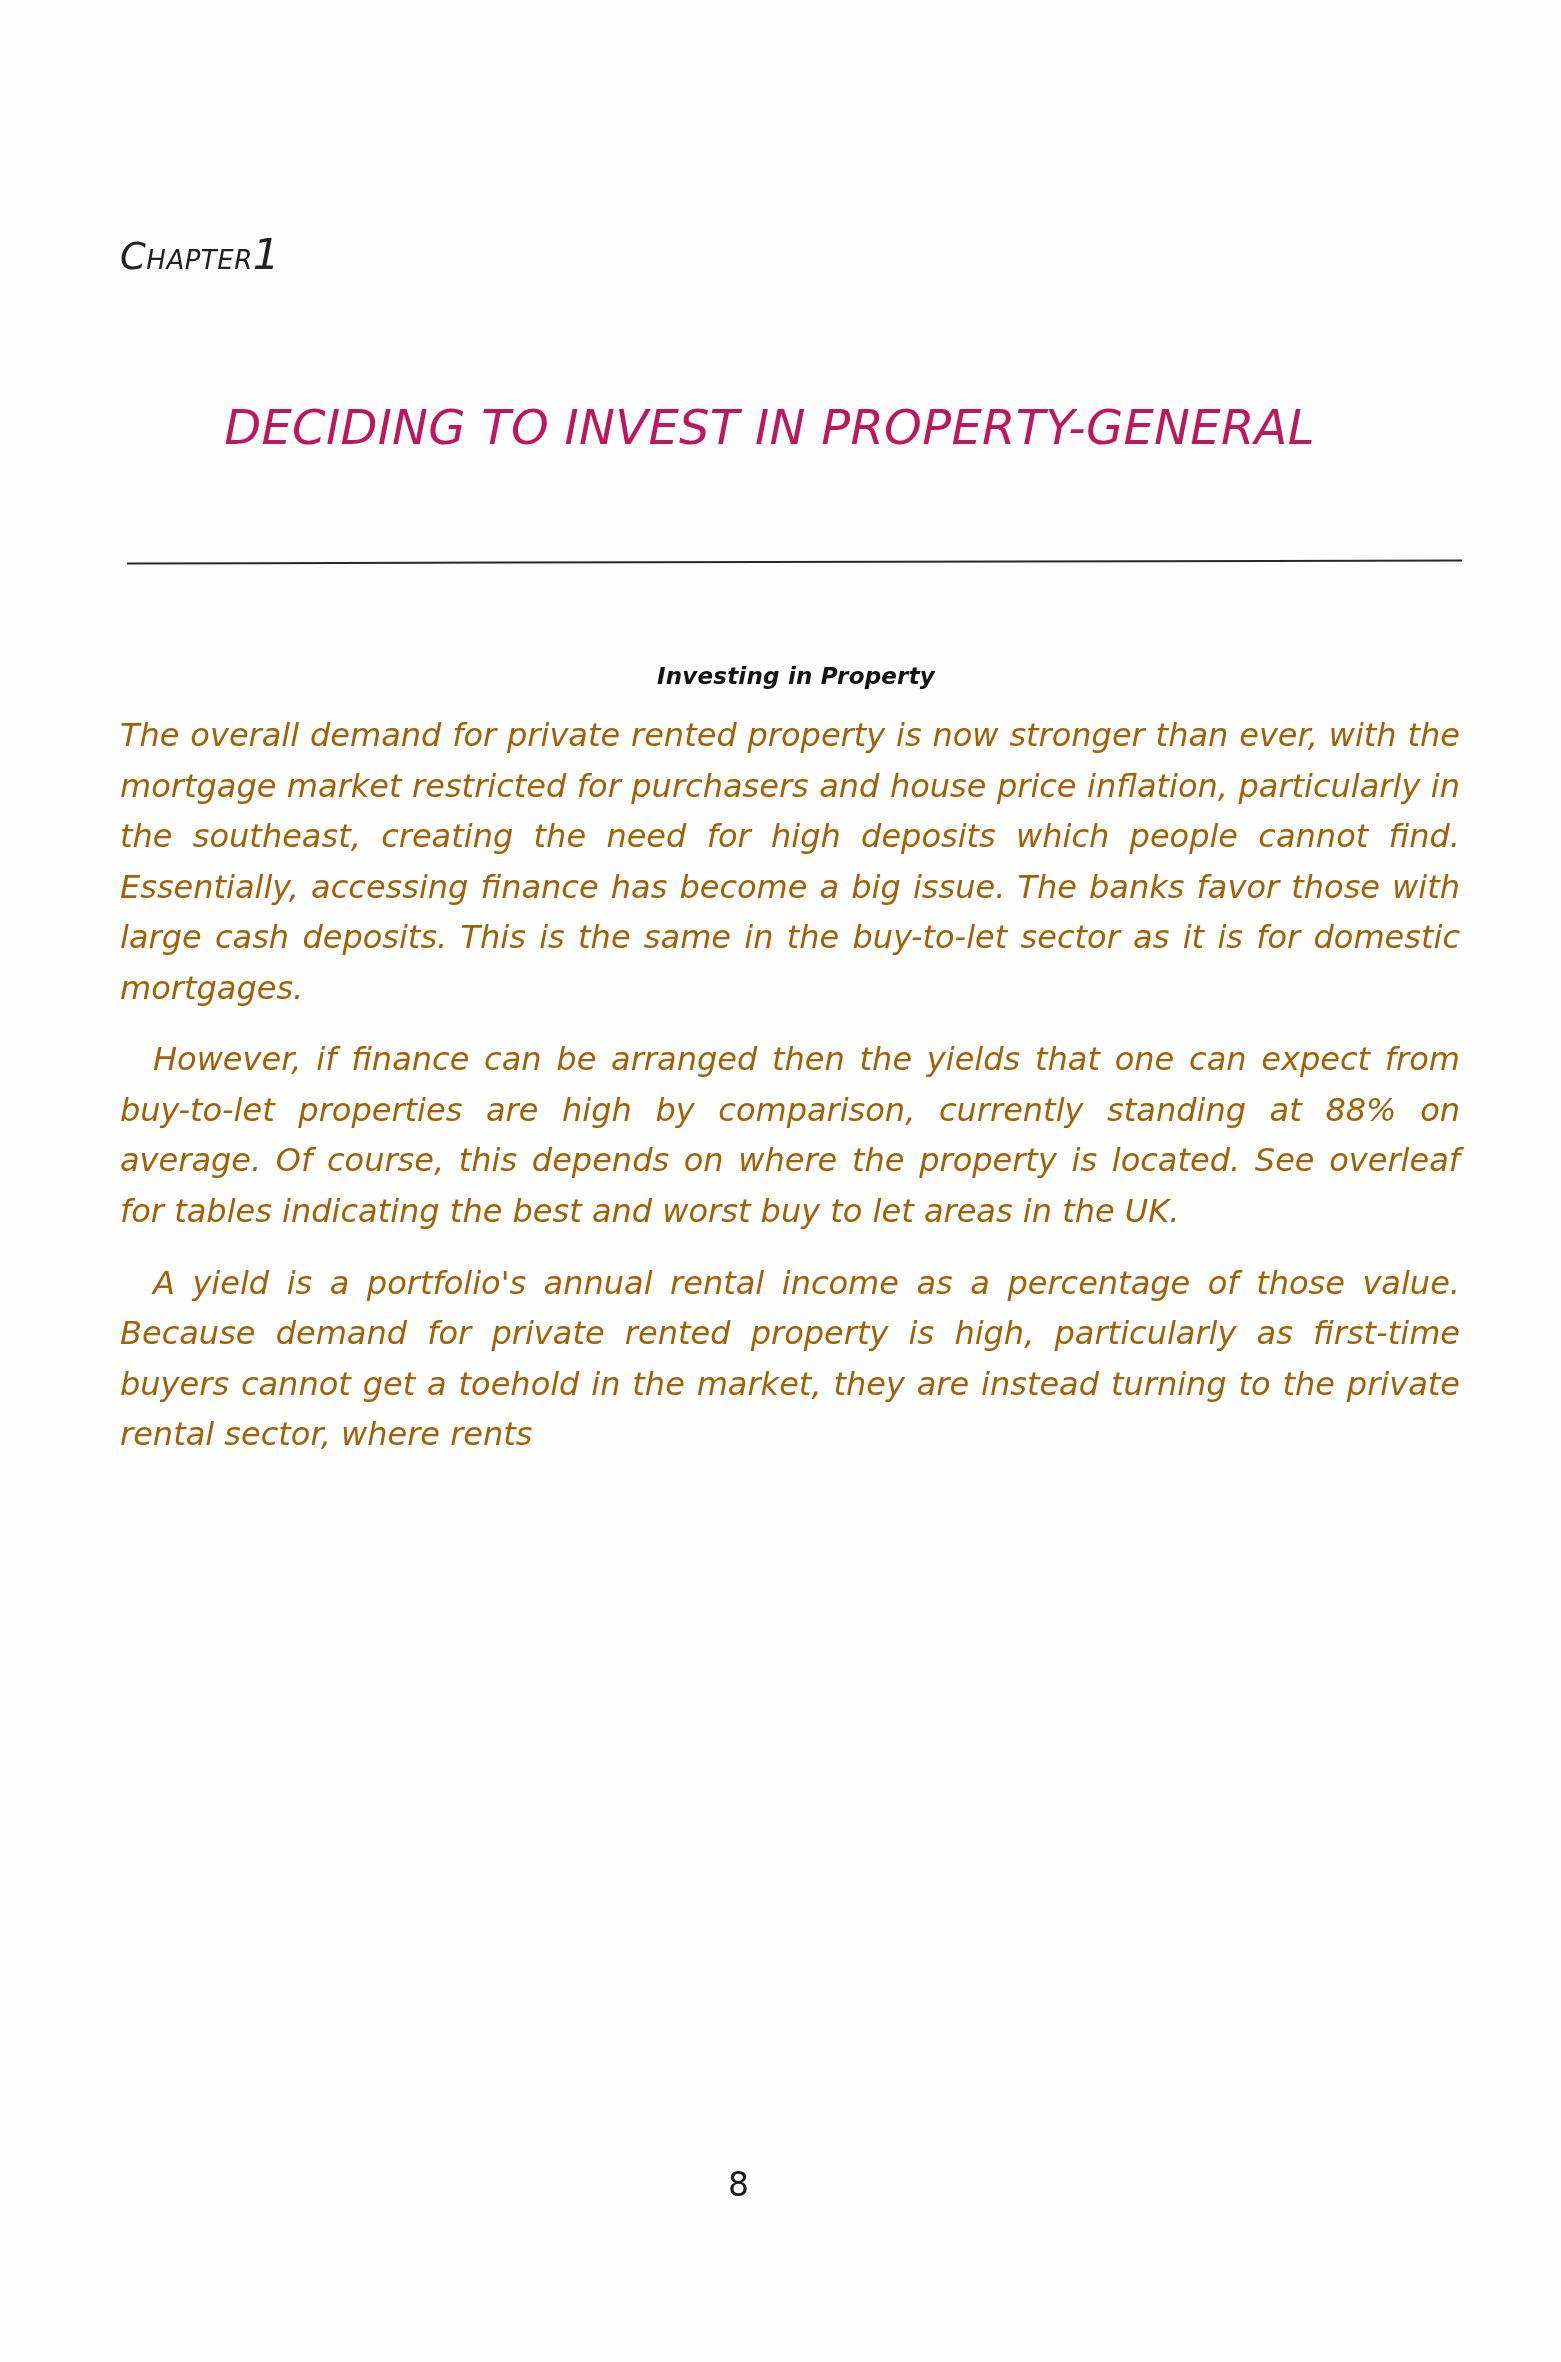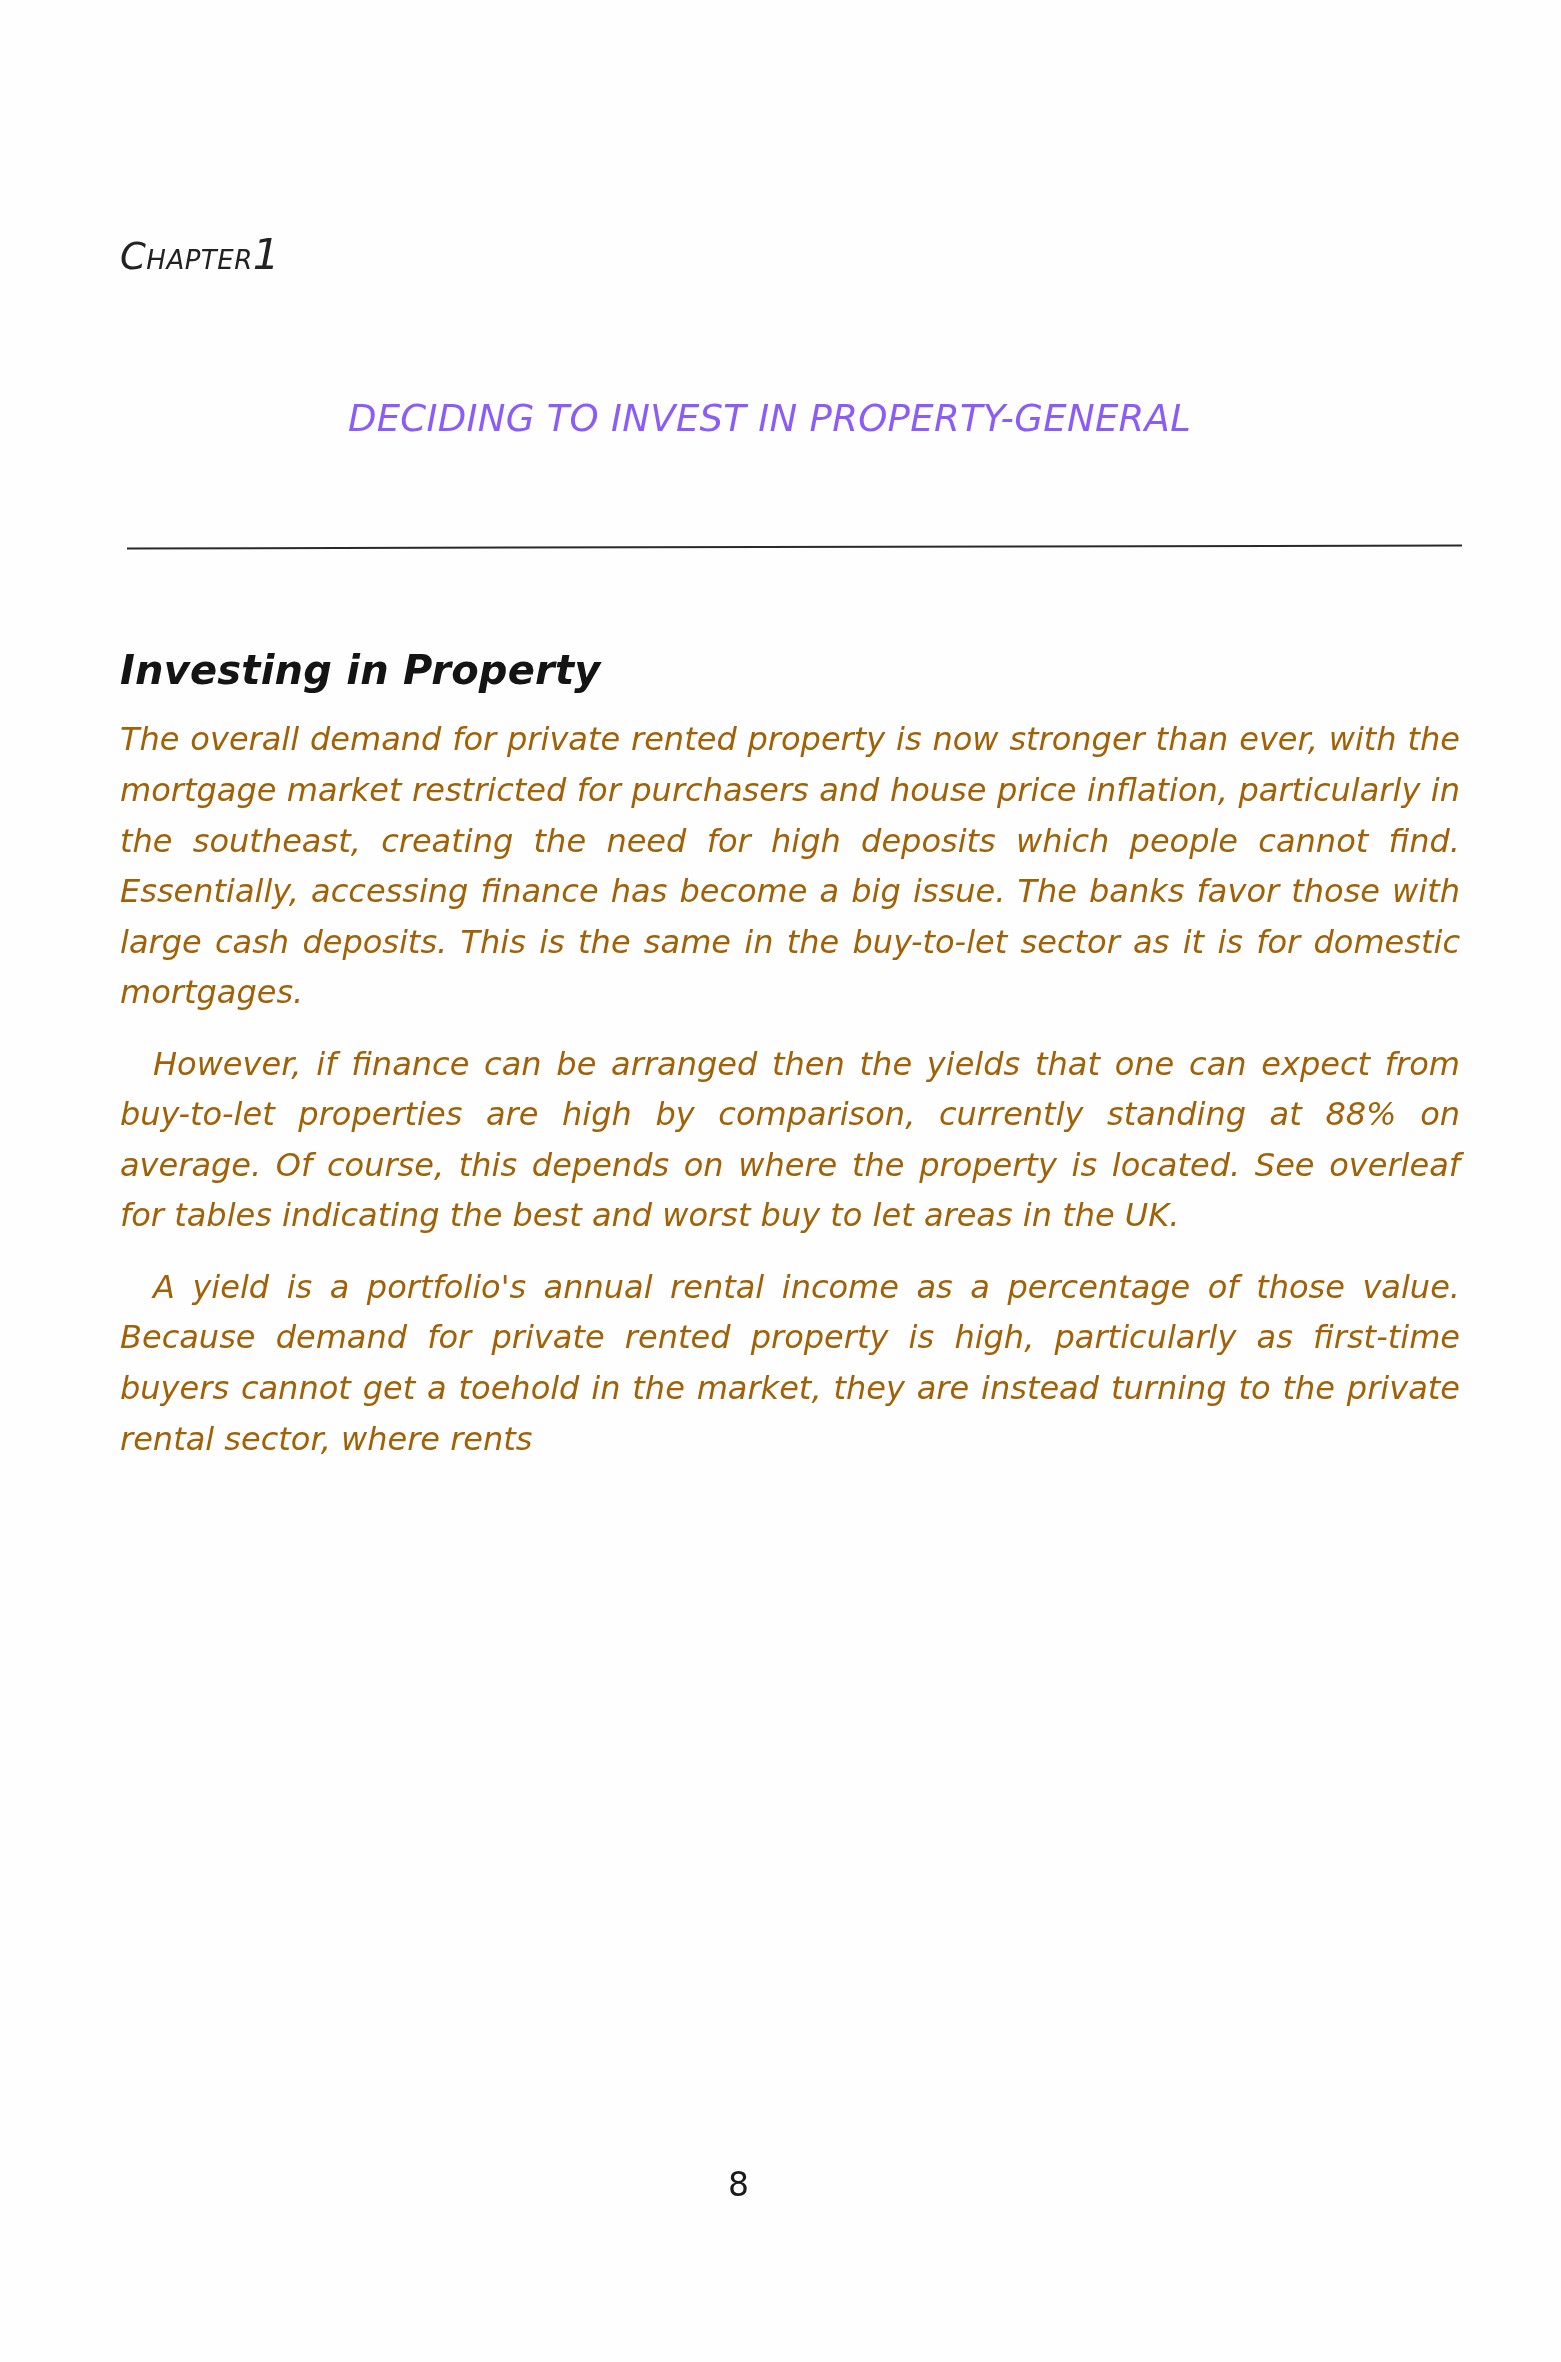--- a/index.html
+++ b/index.html
@@ -44,46 +44,47 @@
     font-size: 37px;
   }
   .chapter-label .num {
     font-size: 42px;
   }
 
   
   .title {
     margin-top: 114px;
     text-align: center;
-    font-size: 37px;
+    font-size: 48px;
     line-height: 1.42;
-    color: #8b5cf6;
+    color: #be185d;
     letter-spacing: 0.3px;
     font-weight: 400;
     padding-right: 53px;
   }
   .title .line2 { display: block; }
 
   
   .rule {
     margin-top: 100px;
     margin-left: 6.8px;
     width: 1335px;
     height: 1.9px;
     background: #2a2a2a;
     transform: rotate(-0.12deg);
   }
 
   
   .section-heading {
     margin-top: 100px;
-    font-size: 40px;
+    font-size: 23px;
     font-weight: bold;
     color: #141414;
     letter-spacing: 0.2px;
+    text-align: center;
   }
 
   
   p.body {
     font-size: 32px;
     line-height: 1.58;
     margin: 21px 0 0 0;
     text-align: justify;
     color: #a16207;
     width: 1340px;

